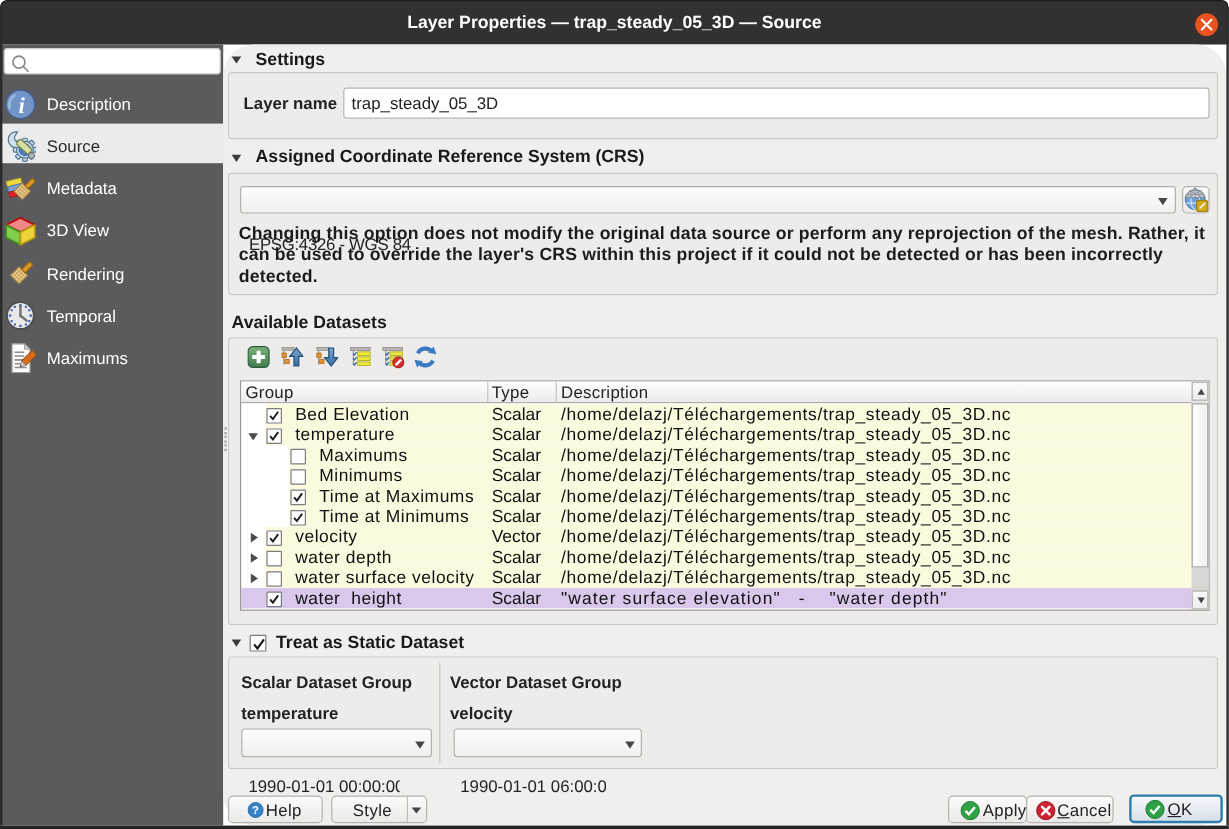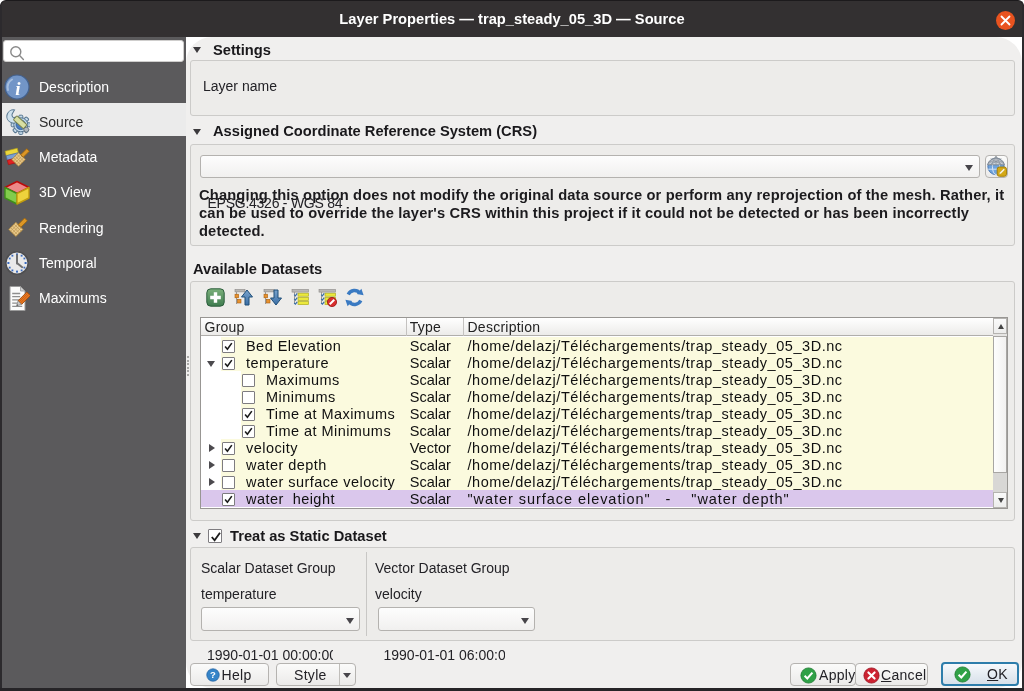--- a/index.html
+++ b/index.html
@@ -20,21 +20,21 @@
   .sideitem { position:absolute; left:0px; width:185px; height:35px; color:#ffffff; font-size:14px; }
   .sideitem.sel { color:#2b2b2b; }
   .sideitem .icon { position:absolute; left:3px; top:4px; width:27px; height:27px; }
   .sideitem .lbl { position:absolute; left:38px; top:0; height:35px; line-height:35px; }
   #content { position:absolute; left:186px; top:37px; width:836px; height:651px; background:#f0efee;border-radius:26px; }
   
   .gtitle { position:absolute; font-size:14.7px; font-weight:bold; color:#19181b; }
   .tri { position:absolute; width:0; height:0; border-left:4.5px solid transparent;
     border-right:4.5px solid transparent; border-top:6.5px solid #3c3a3d; }
   .gbox { position:absolute; border:1px solid #cccbc9; border-radius:3px; background:#edecea; }
-  .label { position:absolute; font-size:14px; color:#232227; }
+  .label { position:absolute; font-size:14px; color:#232227;font-weight:bold; }
   .input { position:absolute; background:#ffffff; border:1px solid #b8b6b3; border-radius:3px;
     font-size:14px; color:#232227; }
   .combo { position:absolute; background:linear-gradient(#fdfdfd,#f1f0ef);
     border:1px solid #b4b2af; border-radius:3px; font-size:14px; color:#232227; }
   .combo .ctext { position:absolute; left:8px; top:0; line-height:22px; white-space:nowrap; letter-spacing:-0.25px;margin-top:36px; }
   .carr { position:absolute; width:0; height:0; border-left:4.5px solid transparent;
     border-right:4.5px solid transparent; border-top:6px solid #47454a; }
   .btn { position:absolute; background:linear-gradient(#fbfbfa,#ebeae9);
     border:1px solid #b5b3b0; border-radius:4px; font-size:14px; letter-spacing:0.3px; color:#232227; }
   #boldpara { position:absolute; left:13px; top:149px; width:830px;
@@ -193,20 +193,21 @@
     <div style="position:absolute;left:186.5px;top:366.5px;width:2px;height:2px;background:#a8a7a6"></div>
     <div style="position:absolute;left:186.5px;top:370px;width:2px;height:2px;background:#a8a7a6"></div>
     <div style="position:absolute;left:186.5px;top:373.5px;width:2px;height:2px;background:#a8a7a6"></div>
   </div>
   <div id="content">
 
     <div class="tri" style="left:6.5px;top:10px"></div>
     <div class="gtitle" style="left:27px;top:5px">Settings</div>
     <div class="gbox" style="left:4px;top:23px;width:825px;height:56px"></div>
     <div class="label" style="left:17px;top:41px">Layer name</div>
+    <div class="input" style="left:100px;top:36px;width:722px;height:26px;line-height:24px;padding-left:6px">trap_steady_05_3D</div>
 
     <div class="tri" style="left:6.5px;top:92px"></div>
     <div class="gtitle" style="left:27px;top:86px">Assigned Coordinate Reference System (CRS)</div>
     <div class="gbox" style="left:4px;top:107px;width:825px;height:102px"></div>
     <div class="combo" style="left:14px;top:118px;width:780px;height:23px">
         <span class="ctext" style="left:6.5px">EPSG:4326 - WGS 84</span>
         <span class="carr" style="left:764px;top:9px"></span>
       </div>
     <div class="btn" style="left:799px;top:118px;width:23px;height:23px" id="crsbtn">
         <svg width="21" height="21" viewBox="0 0 21 21" style="position:absolute;left:0px;top:0px">
@@ -463,21 +464,21 @@
     <div class="btn" style="left:669px;top:626px;width:73px;height:23px" id="cancelbtn">
         <span style="position:absolute;left:25px;top:0;line-height:22px"><u>C</u>ancel</span>
         <div class="abs" style="left: 7px; top: 3px; width: 17px; height: 17px;">
           <svg width="17" height="17" viewBox="0 0 17 17" style="position:absolute;left:0;top:0">
   <circle cx="8.5" cy="8.5" r="7.6" fill="#cc2231" stroke="#9a1020" stroke-width="0.8"></circle>
             <path d="M5.4 5.4 L11.6 11.6 M11.6 5.4 L5.4 11.6" stroke="#ffffff" stroke-width="2.1" stroke-linecap="round"></path>
           </svg>
         </div>
       </div>
     <div class="btn" style="left:755px;top:625px;width:78px;height:24px;border:2px solid #2d7dab;background:linear-gradient(#f6f9fc,#d7e0e9)" id="okbtn">
-        <span style="position:absolute;left:44px;top:0;line-height:20px"><u>O</u>K</span>
+        <span style="position:absolute;left:30px;top:0;line-height:20px"><u>O</u>K</span>
         <div class="abs" style="left: 11px; top: 2px; width: 17px; height: 17px;">
           <svg width="17" height="17" viewBox="0 0 17 17" style="position:absolute;left:0;top:0">
   <circle cx="8.5" cy="8.5" r="7.6" fill="#2fa147" stroke="#1d7a30" stroke-width="0.8"></circle>
             <path d="M4.6 8.8 L7.3 11.5 L12.4 5.6" fill="none" stroke="#ffffff" stroke-width="2"></path>
           </svg>
         </div>
       </div>
   </div>
   <div style="position:absolute;left:0;top:6px;width:1.5px;height:682px;background:#2c2a2d"></div>
   <div style="position:absolute;left:1022px;top:6px;width:2px;height:682px;background:#2c2a2d"></div>

